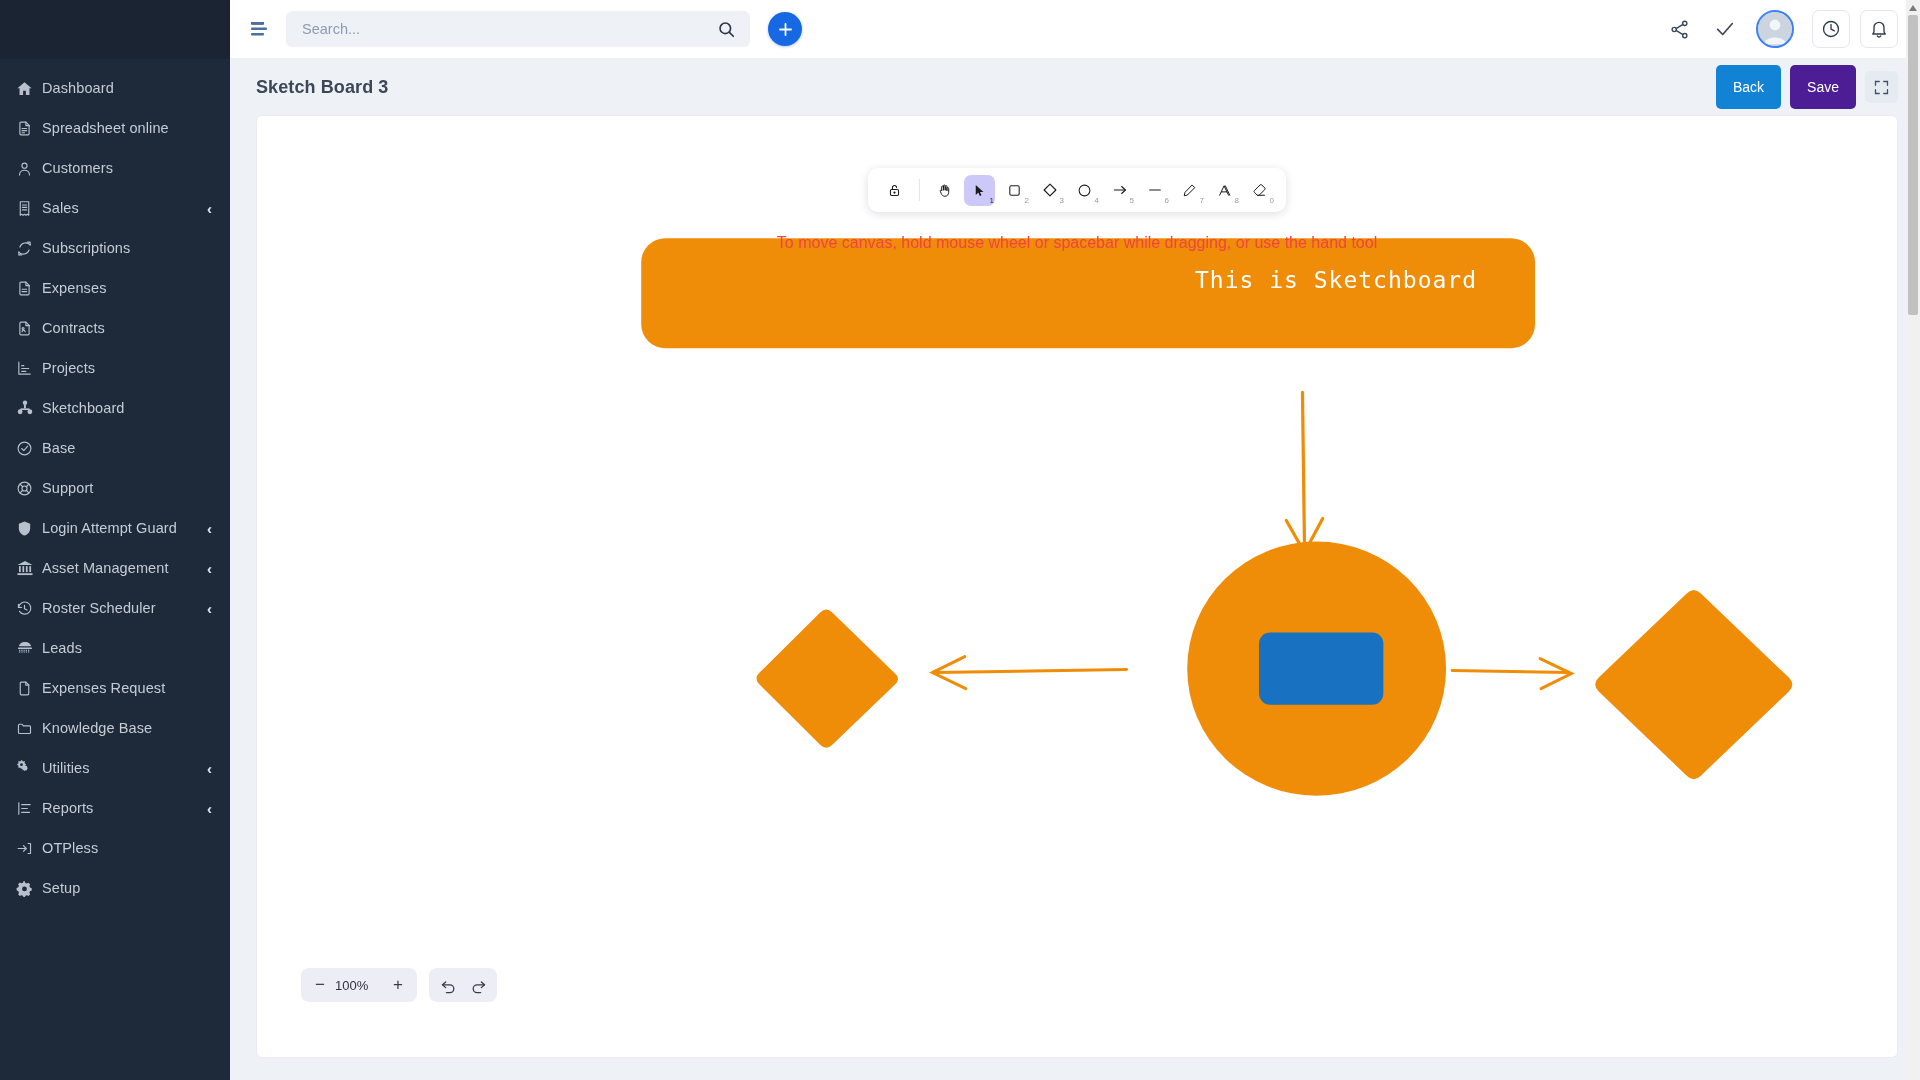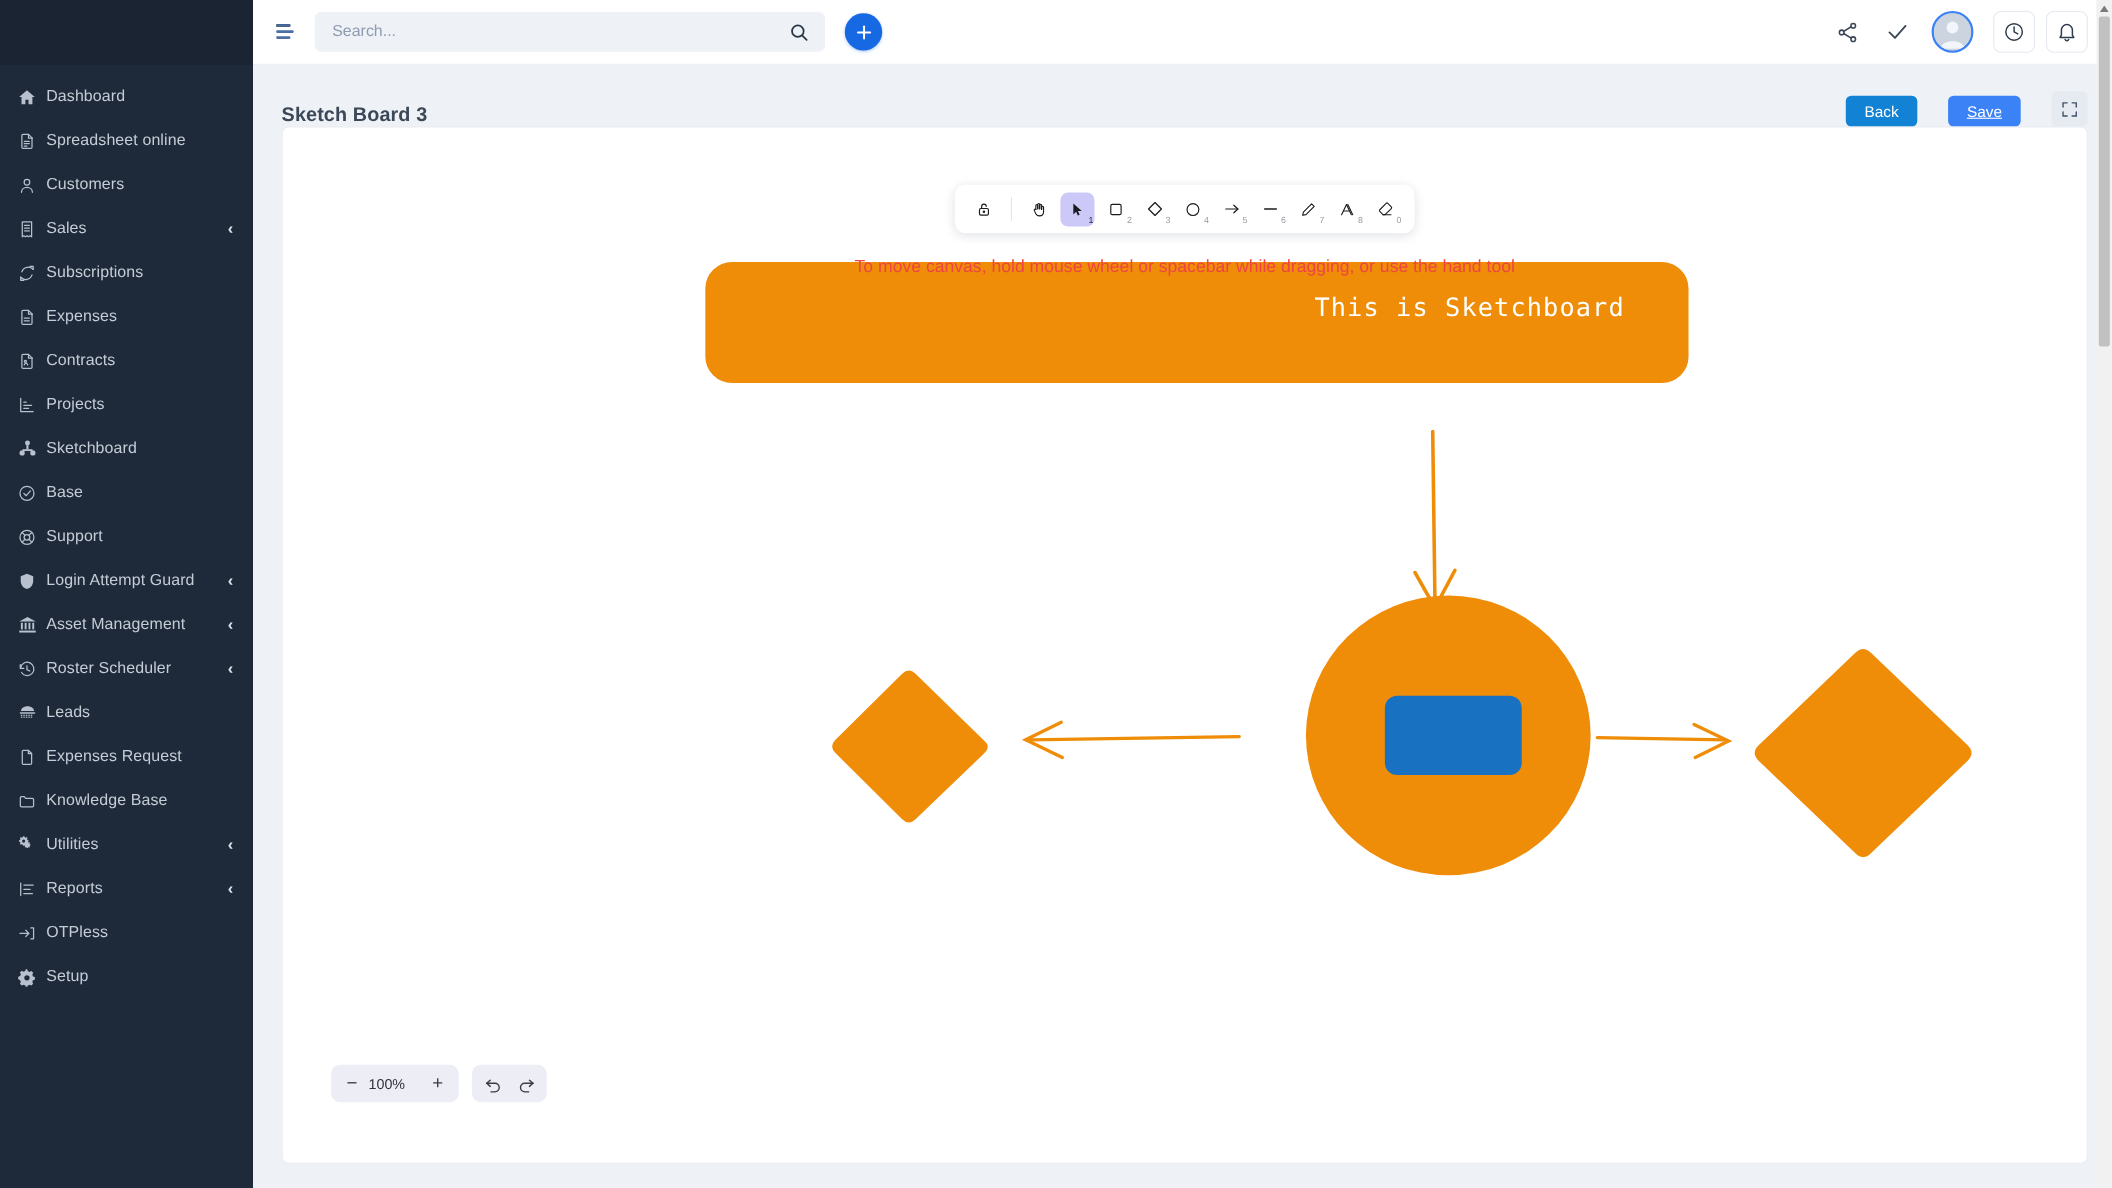--- a/index.html
+++ b/index.html
@@ -77,31 +77,31 @@
   }
   .boxed-ico {
     width: 38px; height: 38px; border-radius: 7px; border: 1px solid #e4e8ee;
     background: #fff; display: flex; align-items: center; justify-content: center;
     margin-left: 10px; cursor: pointer; color: #2d3a4b;
   }
 
   
   .titlebar {
     height: 56px; flex: 0 0 56px;
-    display: flex; align-items: flex-end; padding: 0 22px 0 26px; gap: 19px;
+    display: flex; align-items: center; padding: 0 22px 0 26px;
   }
   .page-title { font-size: 18px; font-weight: bold; color: #3c4858; letter-spacing: .1px; }
   .titlebar-spacer { flex: 1; }
   .btn {
-    height: 28px; border-radius: 5px; border: none; color: #fff;
+    height: 44px; border-radius: 5px; border: none; color: #fff;
     font-size: 14px; font-family: inherit; cursor: pointer;
     padding: 0 17px; display:flex; align-items:center; justify-content:center;
   }
   .btn-back { background: #1283d4; margin-right: 9px; }
-  .btn-save { background: #3b82f6; margin-right: 9px; text-decoration: underline; }
+  .btn-save { background: #4c1d95; margin-right: 9px; }
   .btn-full {
     width: 33px; height: 32px; border-radius: 5px; background: #e6ebf2;
     display:flex; align-items:center; justify-content:center; cursor:pointer; color:#41506b;
   }
 
   
   .canvas-card {
     margin: 0 22px 22px 26px; flex: 1;
     background: #ffffff; border-radius: 6px;
     border: 1px solid #e8ecf1;

